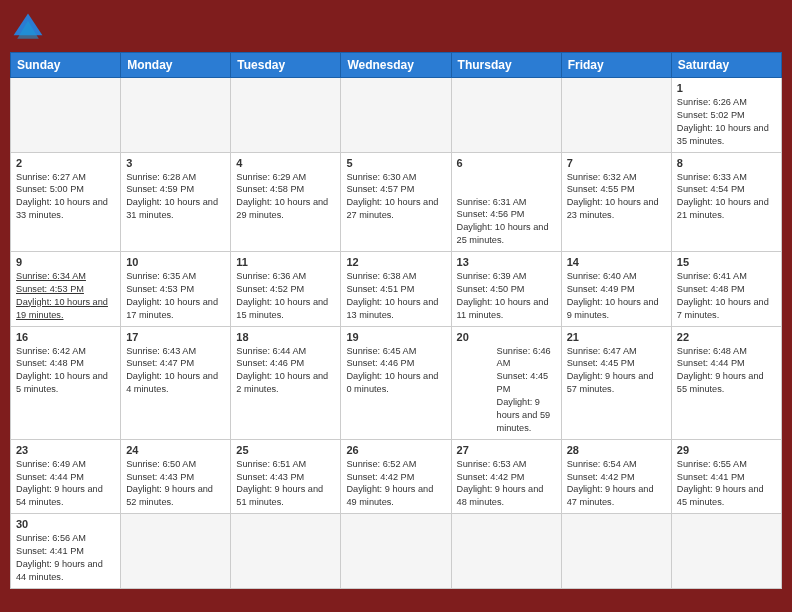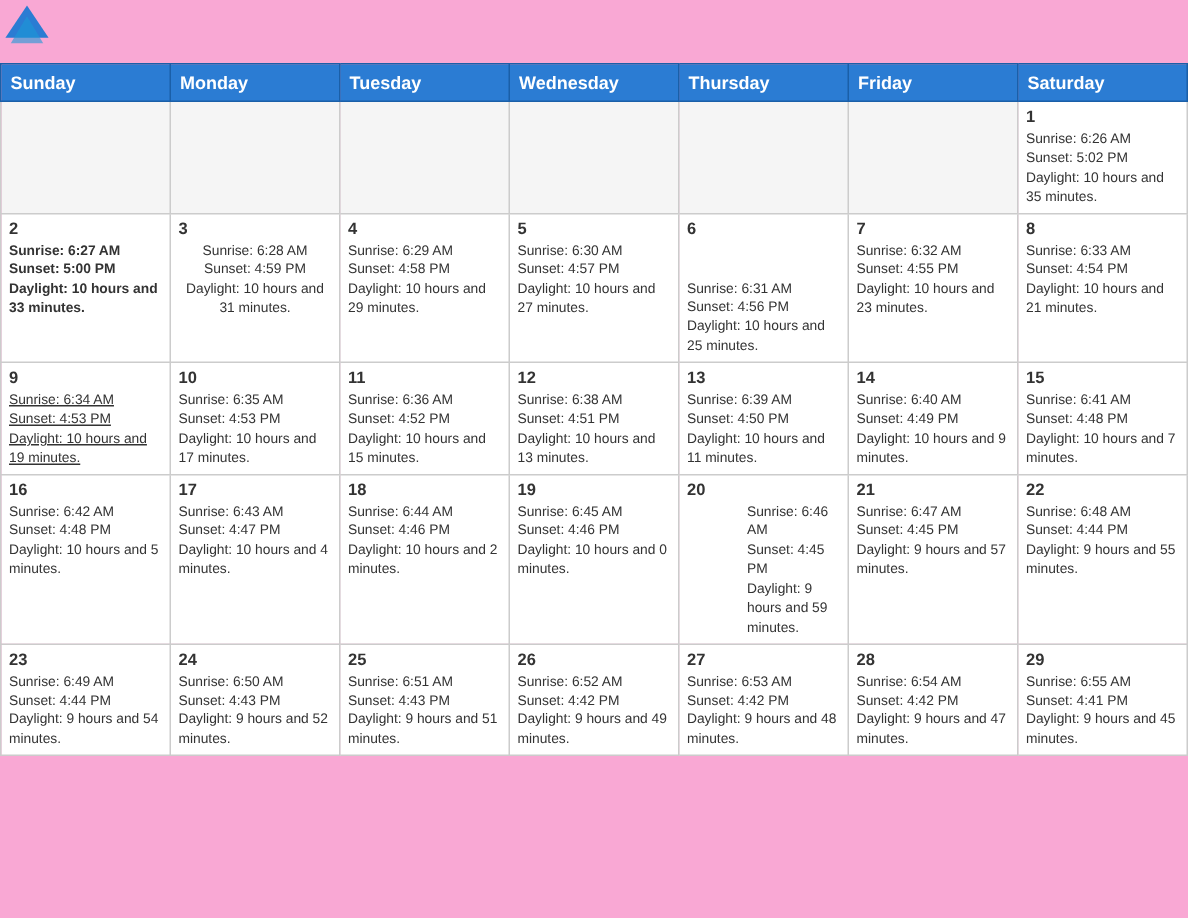--- a/index.html
+++ b/index.html
@@ -5,21 +5,22 @@
     * { box-sizing: border-box; margin: 0; padding: 0; }
     body {
       font-family: Arial, sans-serif;
       background: #fff;
       width: 792px;
       min-height: 612px;
     }
     .page {
       width: 792px;
       min-height: 612px;
-      background: #f9a8d4;
+      background: #7f1d1d;
+      padding: 10px;
     }
     .header {
       display: flex;
       justify-content: space-between;
       align-items: flex-start;
       margin-bottom: 6px;
     }
     .logo {
       display: flex;
       align-items: center;
@@ -140,27 +141,27 @@
           <td>
             <span class="day-number">1</span>
             <div class="day-info" style="white-space: pre-line;">Sunrise: 6:26 AM
 Sunset: 5:02 PM
 Daylight: 10 hours and 35 minutes.</div>
           </td>
         </tr>
         <tr>
           <td>
             <span class="day-number">2</span>
-            <div class="day-info" style="white-space: pre-line; font-weight: bold;">Sunrise: 6:27 AM
+            <div class="day-info" style="white-space: pre-line;">Sunrise: 6:27 AM
 Sunset: 5:00 PM
 Daylight: 10 hours and 33 minutes.</div>
           </td>
           <td>
             <span class="day-number">3</span>
-            <div class="day-info" style="white-space: pre-line; text-align: center;">Sunrise: 6:28 AM
+            <div class="day-info" style="white-space: pre-line;">Sunrise: 6:28 AM
 Sunset: 4:59 PM
 Daylight: 10 hours and 31 minutes.</div>
           </td>
           <td>
             <span class="day-number">4</span>
             <div class="day-info" style="white-space: pre-line;">Sunrise: 6:29 AM
 Sunset: 4:58 PM
 Daylight: 10 hours and 29 minutes.</div>
           </td>
           <td>
@@ -312,16 +313,30 @@
             <div class="day-info" style="white-space: pre-line;">Sunrise: 6:54 AM
 Sunset: 4:42 PM
 Daylight: 9 hours and 47 minutes.</div>
           </td>
           <td>
             <span class="day-number">29</span>
             <div class="day-info" style="white-space: pre-line;">Sunrise: 6:55 AM
 Sunset: 4:41 PM
 Daylight: 9 hours and 45 minutes.</div>
           </td>
+        </tr>
+        <tr class="last-row">
+          <td class="has-data">
+            <span class="day-number">30</span>
+            <div class="day-info" style="white-space: pre-line;">Sunrise: 6:56 AM
+Sunset: 4:41 PM
+Daylight: 9 hours and 44 minutes.</div>
+          </td>
+          <td class="empty"></td>
+          <td class="empty"></td>
+          <td class="empty"></td>
+          <td class="empty"></td>
+          <td class="empty"></td>
+          <td class="empty"></td>
         </tr>
       </tbody>
   </table>
 </div>
 
 </body></html>

